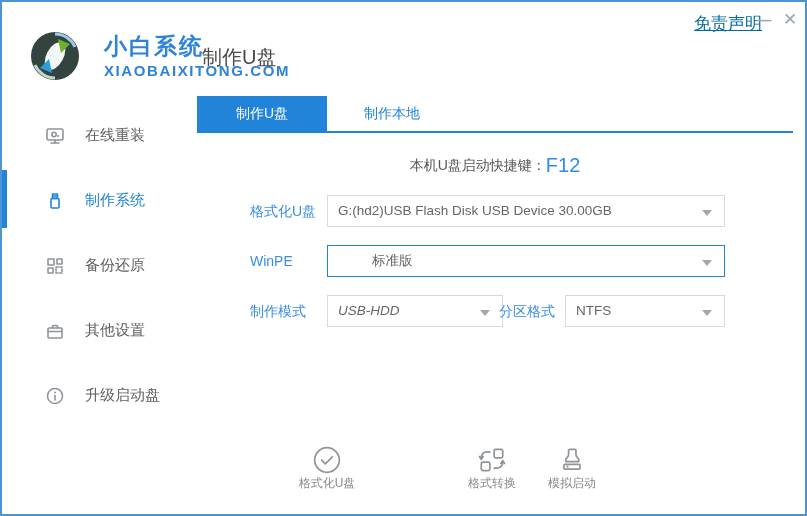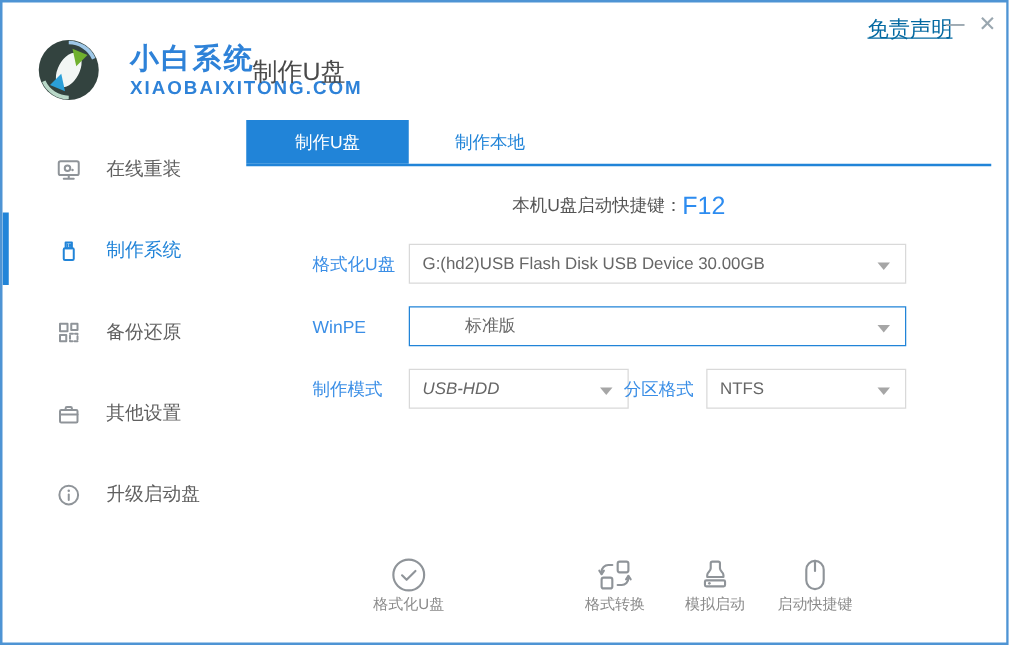--- a/index.html
+++ b/index.html
@@ -177,21 +177,14 @@
     <span class="t-lbl">格式转换</span>
   </div>
   <div class="tool" style="left:520px;">
     <svg viewBox="0 0 28 28">
       <path class="st" d="M12 4 h4.5 a1.2 1.2 0 0 1 1.2 1.2 V9 c0 2.4 2.6 2.6 2.6 5 V15.5 H8.2 V14 c0 -2.4 2.6 -2.6 2.6 -5 V5.2 A1.2 1.2 0 0 1 12 4 z"></path>
       <rect class="st" x="6.5" y="18" width="15" height="4.5" rx="1"></rect>
       <circle cx="9.8" cy="20.2" r="1" fill="#8f9499"></circle>
     </svg>
     <span class="t-lbl">模拟启动</span>
   </div>
-  <div class="tool" style="left:600px;">
-    <svg viewBox="0 0 28 28">
-      <rect class="st" x="7.5" y="3.5" width="13" height="21" rx="6.5"></rect>
-      <path class="st" d="M14 3.5 V11"></path>
-    </svg>
-    <span class="t-lbl">启动快捷键</span>
-  </div>
 
 </div>
 
 </body></html>

